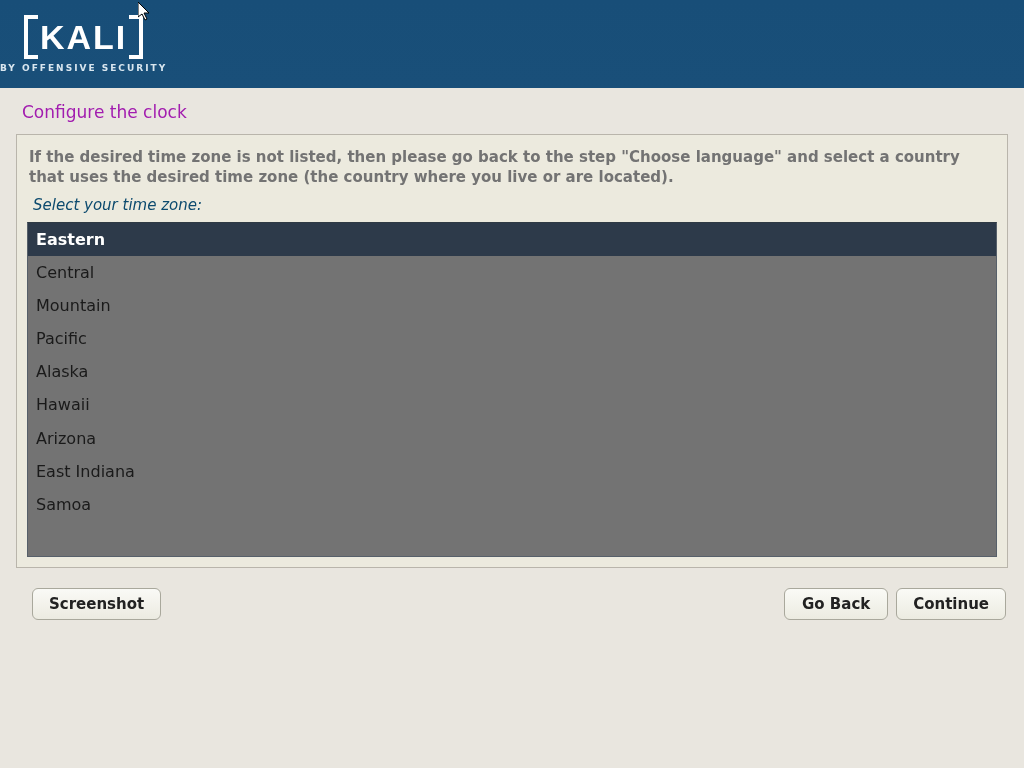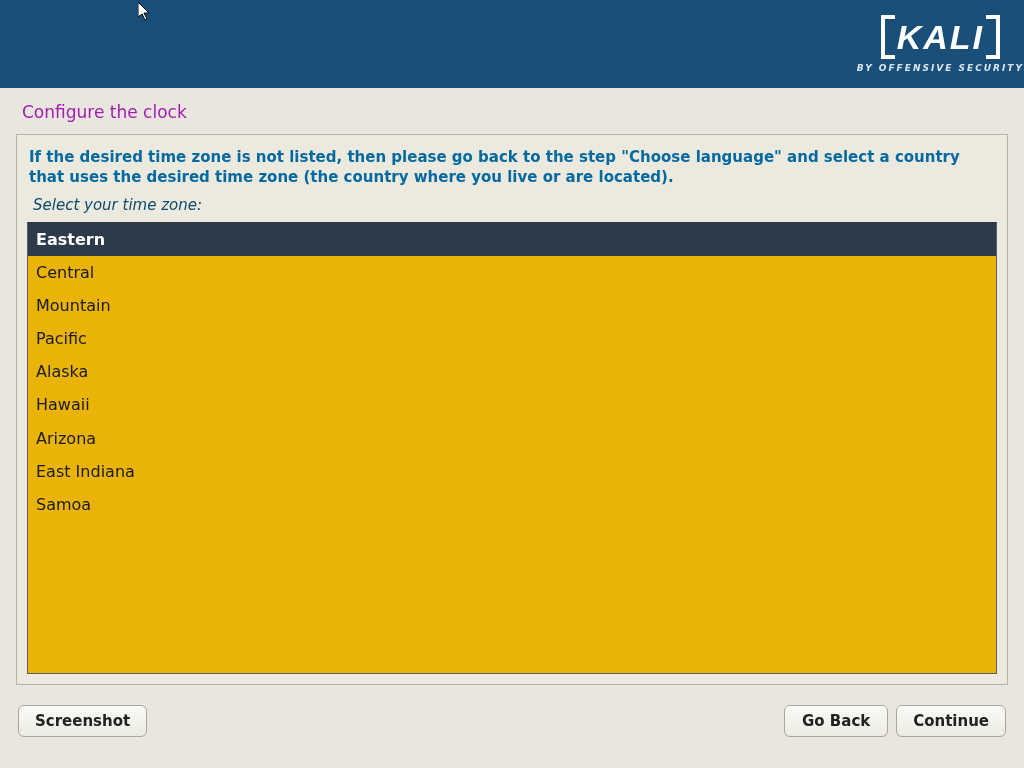--- a/index.html
+++ b/index.html
@@ -13,23 +13,22 @@
       flex-direction: column;
     }
 
     
     .banner {
       height: 88px;
       background: #184e78;
       background: linear-gradient(#184e78, #194f79);
       display: flex;
       align-items: center;
-      justify-content: flex-end;
+      justify-content: flex-start;
       position: relative;
-      font-style: italic;
     }
     .kali-logo {
       display: flex;
       flex-direction: column;
       align-items: center;
       color: #fff;
     }
     .kali-brackets {
       border: 4px solid #fff;
       border-top: none;
@@ -94,57 +93,57 @@
     .panel {
       margin: 4px 16px 0 16px;
       border: 1px solid #b9b5ab;
       background: #eceade;
       padding: 10px 10px 10px 10px;
       flex: 0 0 auto;
     }
     .instr {
       font-size: 15px;
       font-weight: 700;
-      color: #0369a1;
+      color: #737373;
       line-height: 1.35;
       padding: 2px 2px 6px 2px;
     }
     .prompt {
       font-style: italic;
       color: #0c4a6e;
       padding: 2px 6px 8px 6px;
       font-size: 15px;
     }
 
     
     .listbox {
       border: 1px solid #57606a;
       border-top-color: #2f3a44;
-      background: #eab308;
-      height: 452px;
+      background: #737373;
+      height: 335px;
       overflow: auto;
     }
     .list-item {
       padding: 5px 8px;
       font-size: 16px;
       cursor: default;
       line-height: 1.45;
     }
     .list-item.selected {
       background: #2d3a4a;
       color: #ffffff;
       font-weight: 700;
     }
 
     
     .footer {
       display: flex;
       align-items: center;
       justify-content: space-between;
-      padding: 20px 18px 18px 18px;
+      padding: 20px 18px 18px 32px;
     }
     .footer .right {
       display: flex;
       gap: 8px;
     }
     button.btn {
       font-family: inherit;
       font-size: 15px;
       font-weight: 700;
       color: #222;

